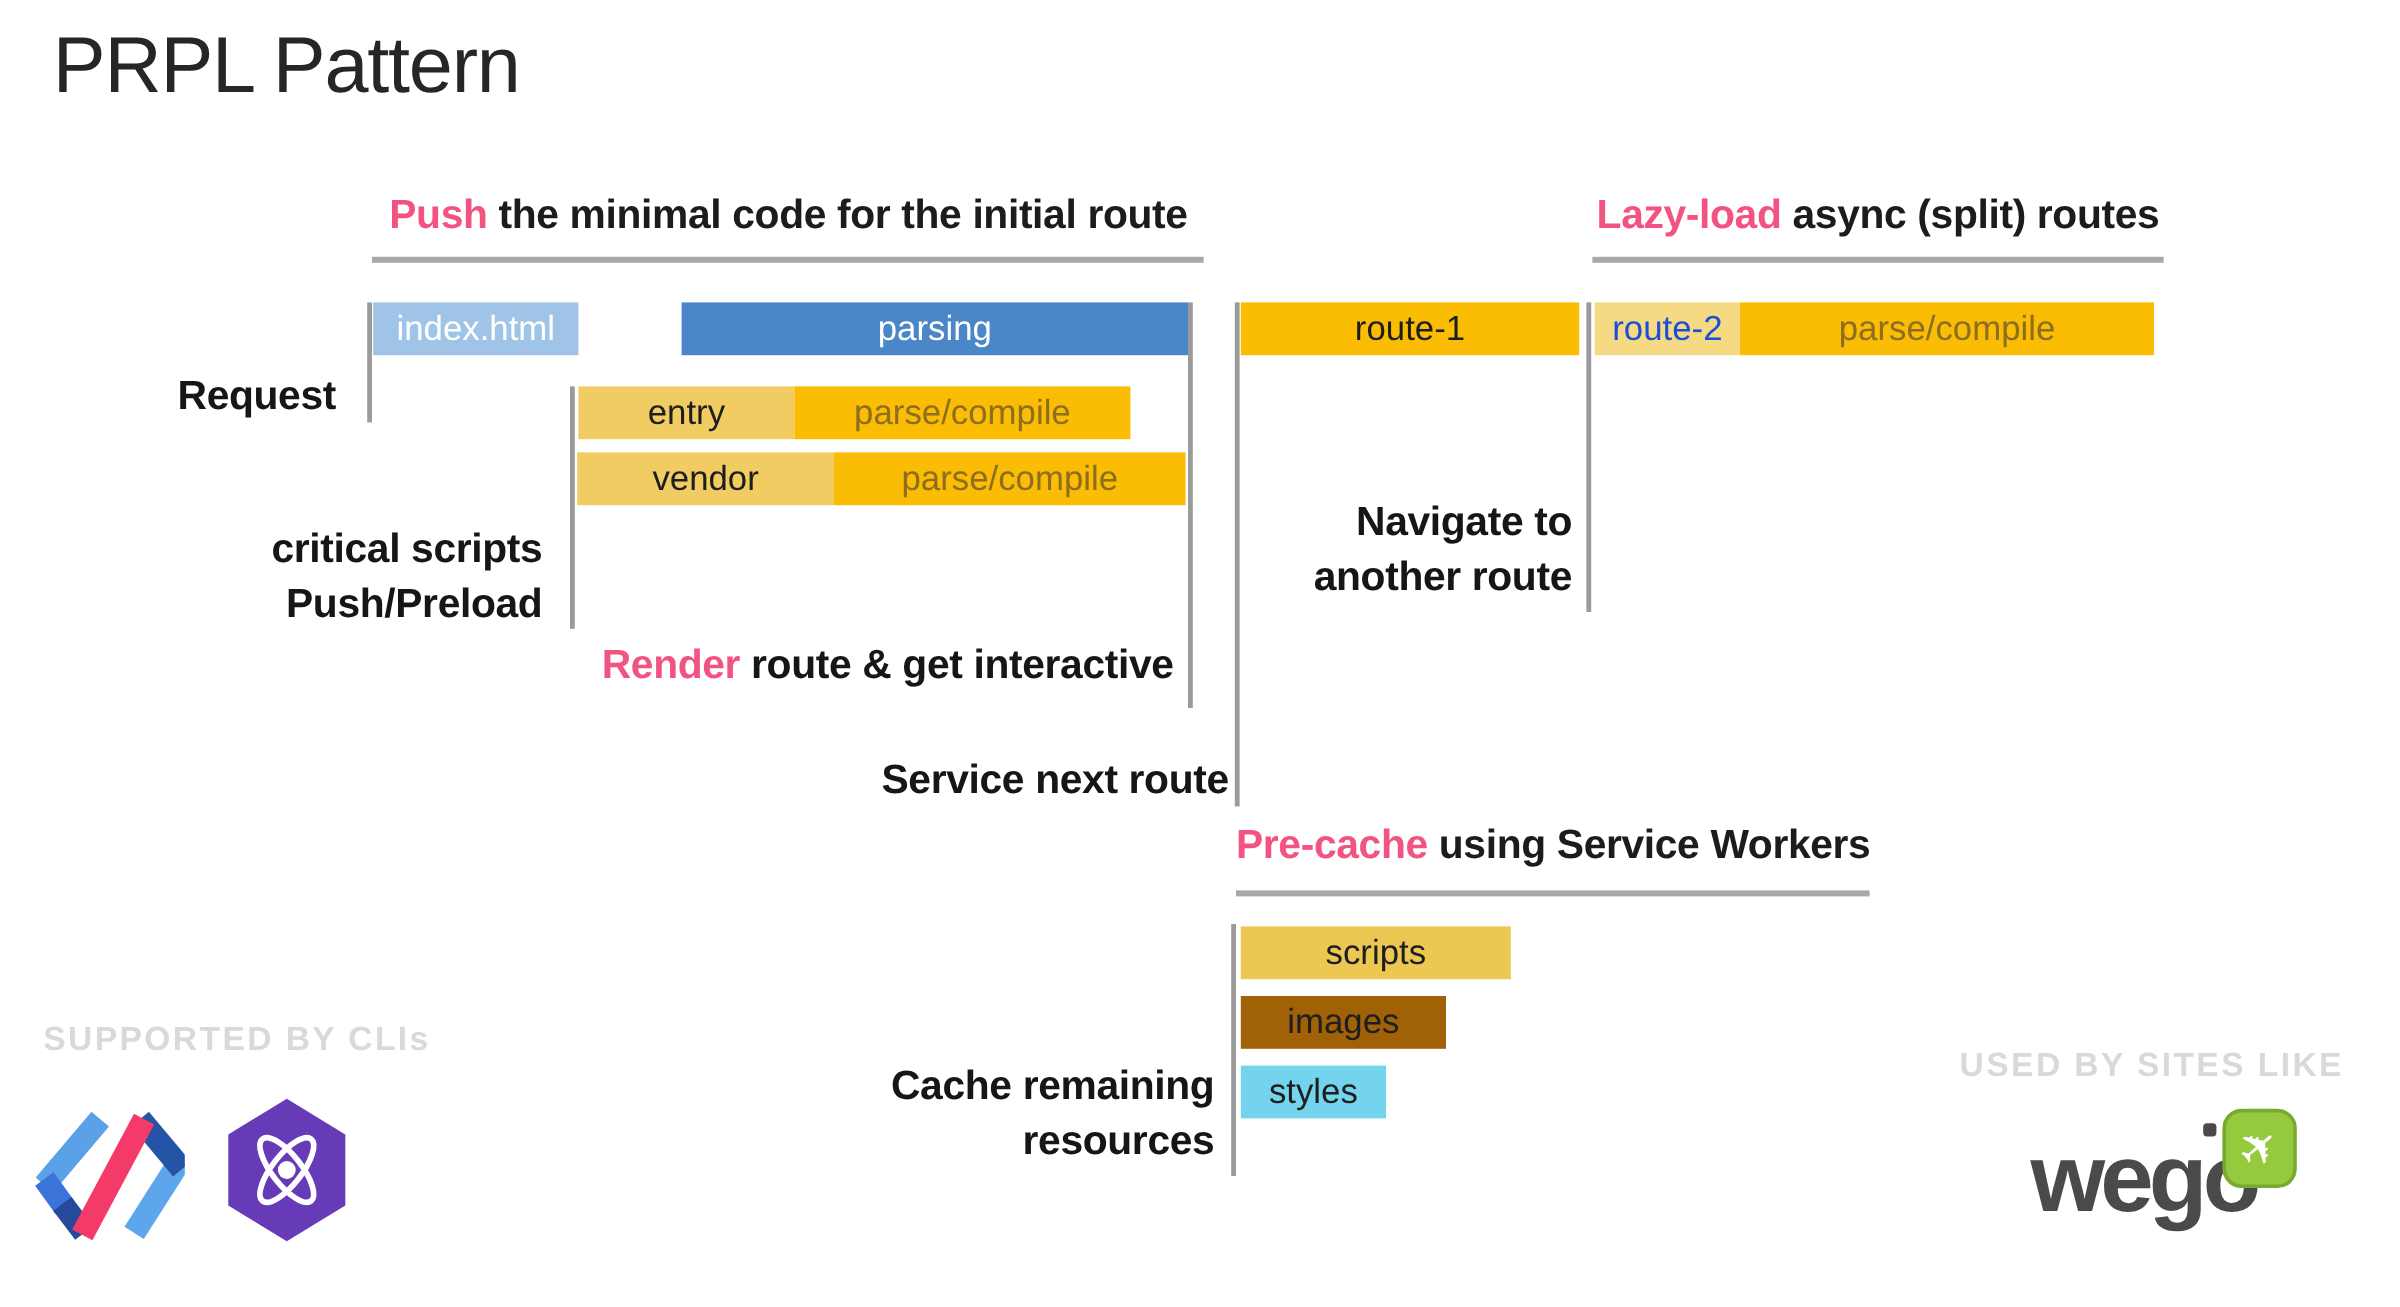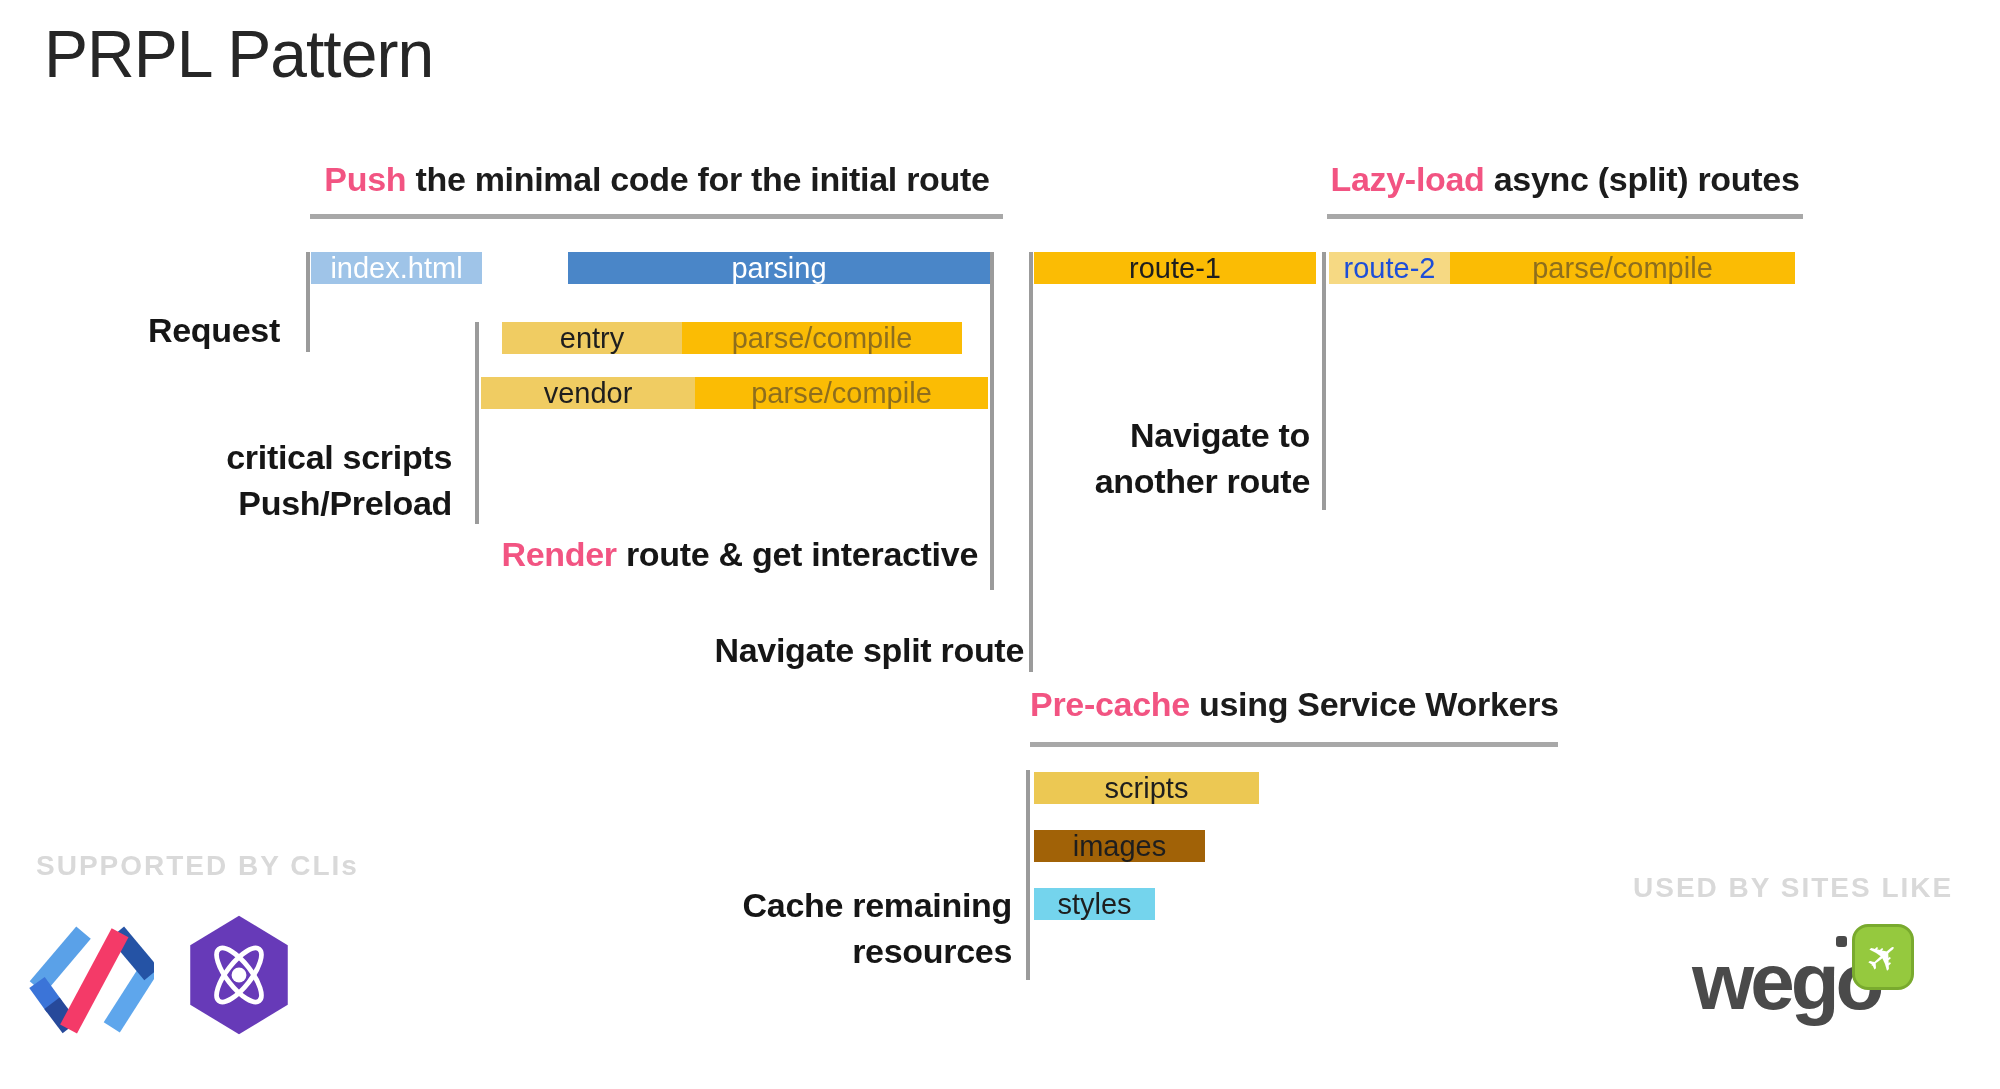--- a/index.html
+++ b/index.html
@@ -12,21 +12,21 @@
     color:#262626;letter-spacing:-1px;white-space:nowrap;
   }
   .heading{
     position:absolute;font-size:34px;font-weight:700;text-align:center;
     white-space:nowrap;color:#1c1c1c;letter-spacing:-0.3px;
   }
   .heading .hl{color:#f25482;margin-top:12px;}
   .rule{position:absolute;height:5px;background:#a8a8a8;}
   .vline{position:absolute;width:4px;background:#9b9b9b;}
   .bar{
-    position:absolute;height:32px;display:flex;align-items:stretch;
+    position:absolute;height:44px;display:flex;align-items:stretch;
     font-size:29px;
   }
   .seg{display:flex;align-items:center;justify-content:center;white-space:nowrap;}
   .seg.blue{background:#4a86c8;color:#ffffff;}
   .seg.lightblue{background:#9fc4e8;color:#ffffff;}
   .seg.orange{background:#fbbc04;color:#1e1e1e;}
   .seg.orange.parse{color:#8d6e1e;}
   .seg.gold{background:#f0cc62;color:#1e1e1e;}
   .seg.palegold{background:#f6d983;color:#1d4ed8;}
   .seg.scriptsgold{background:#ecc853;color:#1e1e1e;}
@@ -86,41 +86,41 @@
     <div class="seg blue" style="flex:1;">parsing</div>
   </div>
   <div class="bar" style="left:1034px;top:252px;width:282px;">
     <div class="seg orange" style="flex:1;">route-1</div>
   </div>
   <div class="bar" style="left:1329px;top:252px;width:466px;">
     <div class="seg palegold" style="width:121px;">route-2</div>
     <div class="seg orange parse" style="flex:1;">parse/compile</div>
   </div>
 
-  <div class="bar" style="left:502px;top:322px;width:460px;">
+  <div class="bar" style="left:482px;top:322px;width:460px;">
     <div class="seg gold" style="width:180px;">entry</div>
     <div class="seg orange parse" style="flex:1;">parse/compile</div>
   </div>
 
   <div class="bar" style="left:481px;top:377px;width:507px;">
     <div class="seg gold" style="width:214px;">vendor</div>
     <div class="seg orange parse" style="flex:1;">parse/compile</div>
   </div>
 
   <div class="lbl" style="left:80px;top:307px;width:200px;">Request</div>
   <div class="lbl" style="left:152px;top:434px;width:300px;">
     <div>critical scripts</div>
     <div>Push/Preload</div>
   </div>
 
   <div class="lbl" style="left:378px;top:531px;width:600px;">
     <span class="heading-hl" style="color:#f25482;">Render</span><span> route &amp; get interactive</span>
   </div>
 
-  <div class="lbl" style="left:624px;top:627px;width:400px;">Navigate split route</div>
+  <div class="lbl" style="left:624px;top:627px;width:400px;">Service next route</div>
 
   <div class="lbl" style="left:1010px;top:412px;width:300px;">
     <div>Navigate to</div>
     <div>another route</div>
   </div>
 
   <div class="heading" style="left:1030px;top:685px;width:528px;">
     <span class="hl">Pre-cache</span><span> using Service Workers</span>
   </div>
   <div class="rule" style="left:1030px;top:742px;width:528px;"></div>

